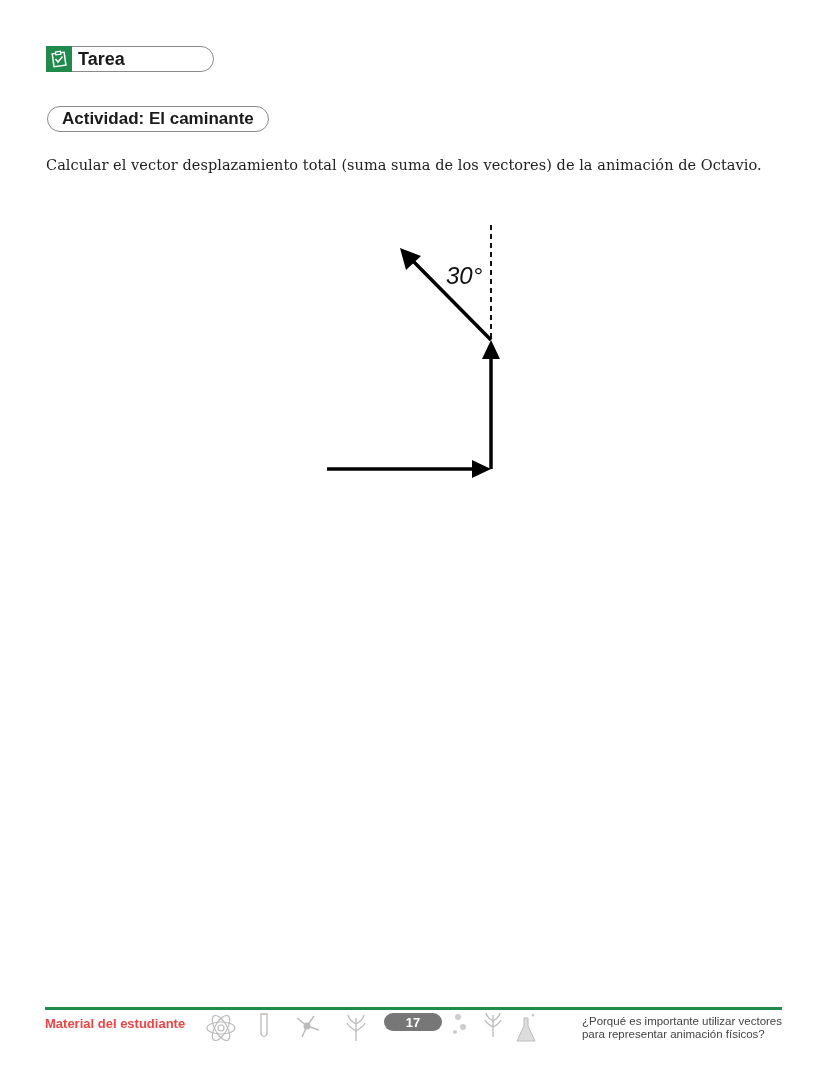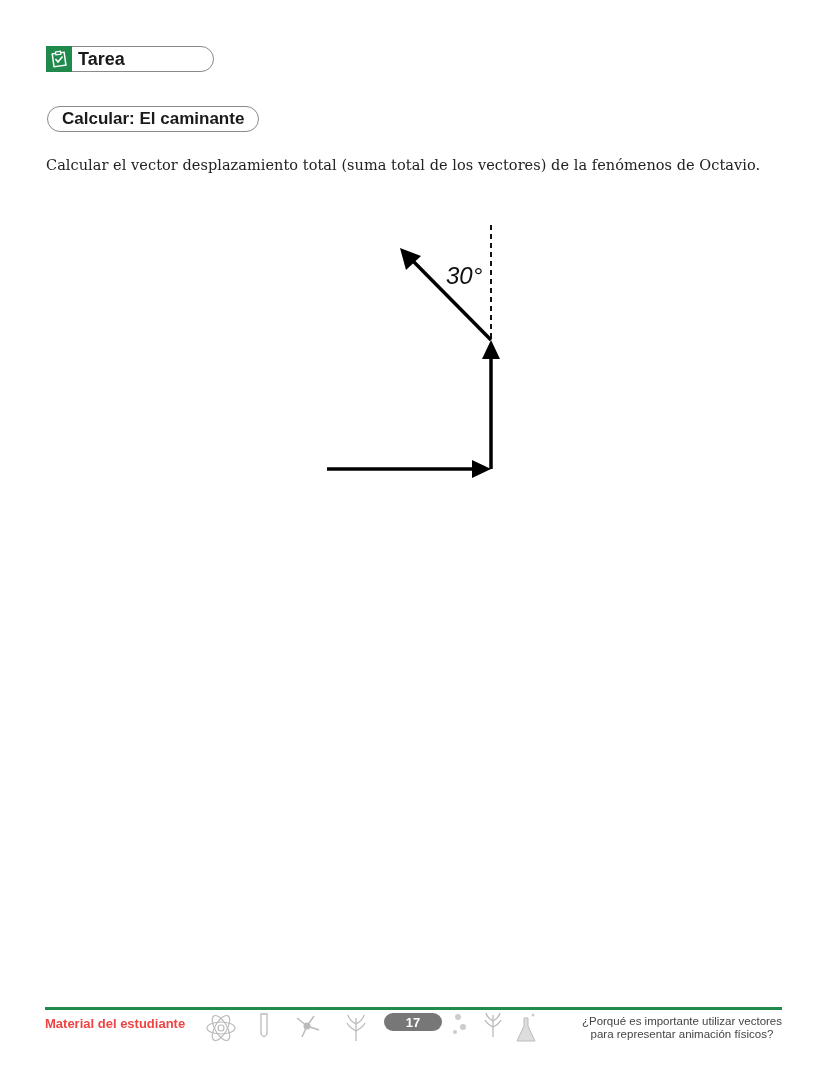--- a/index.html
+++ b/index.html
@@ -29,42 +29,42 @@
   }
   .figure { position: absolute; left: 300px; top: 215px; }
   .footer-line { position: absolute; left: 45px; top: 1007px; width: 737px; height: 3px; background: #1f8a4c; }
   .footer-left { position: absolute; left: 45px; top: 1016px; font-size: 13px; font-weight: bold; color: #ef4444; }
   .page-pill {
     position: absolute; left: 384px; top: 1013px; width: 58px; height: 18px;
     background: #777; border-radius: 9px; color: #fff; font-weight: bold; font-size: 13px;
     display: flex; align-items: center; justify-content: center;
   }
   .footer-right {
-    position: absolute; right: 46px; top: 1015px; text-align: center; font-size: 11.5px;
+    position: absolute; right: 46px; top: 1015px; text-align: left; font-size: 11.5px;
     color: #444; line-height: 13px;
   }
   .deco { position: absolute; }
 </style>
 </head>
 <body>
 
 <div class="tarea-pill">
   <div class="tarea-icon">
     <svg width="18" height="18" viewBox="0 0 18 18">
       <rect x="3" y="3" width="12" height="13" fill="none" stroke="#fff" stroke-width="1.5" transform="rotate(-8 9 9)"></rect>
       <rect x="6.5" y="1.5" width="5" height="3" fill="#1f8a4c" stroke="#fff" stroke-width="1.2" transform="rotate(-8 9 9)"></rect>
       <polyline points="5.5,9 8,12 12.5,6.5" fill="none" stroke="#fff" stroke-width="1.6"></polyline>
     </svg>
   </div>
   <span class="tarea-label">Tarea</span>
 </div>
 
-<div class="activity-pill">Calcular: El caminante</div>
+<div class="activity-pill">Actividad: El caminante</div>
 
-<div class="instruction">Calcular el vector desplazamiento total (suma total de los vectores) de la fenómenos de Octavio.</div>
+<div class="instruction">Calcular el vector desplazamiento total (suma suma de los vectores) de la animación de Octavio.</div>
 
 <div class="figure">
   <svg width="220" height="270" viewBox="0 0 220 270">
 
     <line x1="191" y1="10" x2="191" y2="125" stroke="#111" stroke-width="2" stroke-dasharray="5,4"></line>
 
     <line x1="27" y1="254" x2="176" y2="254" stroke="#000" stroke-width="3.5"></line>
     <polygon points="191,254 172,245 172,263" fill="#000"></polygon>
 
     <line x1="191" y1="254" x2="191" y2="140" stroke="#000" stroke-width="3.5"></line>

